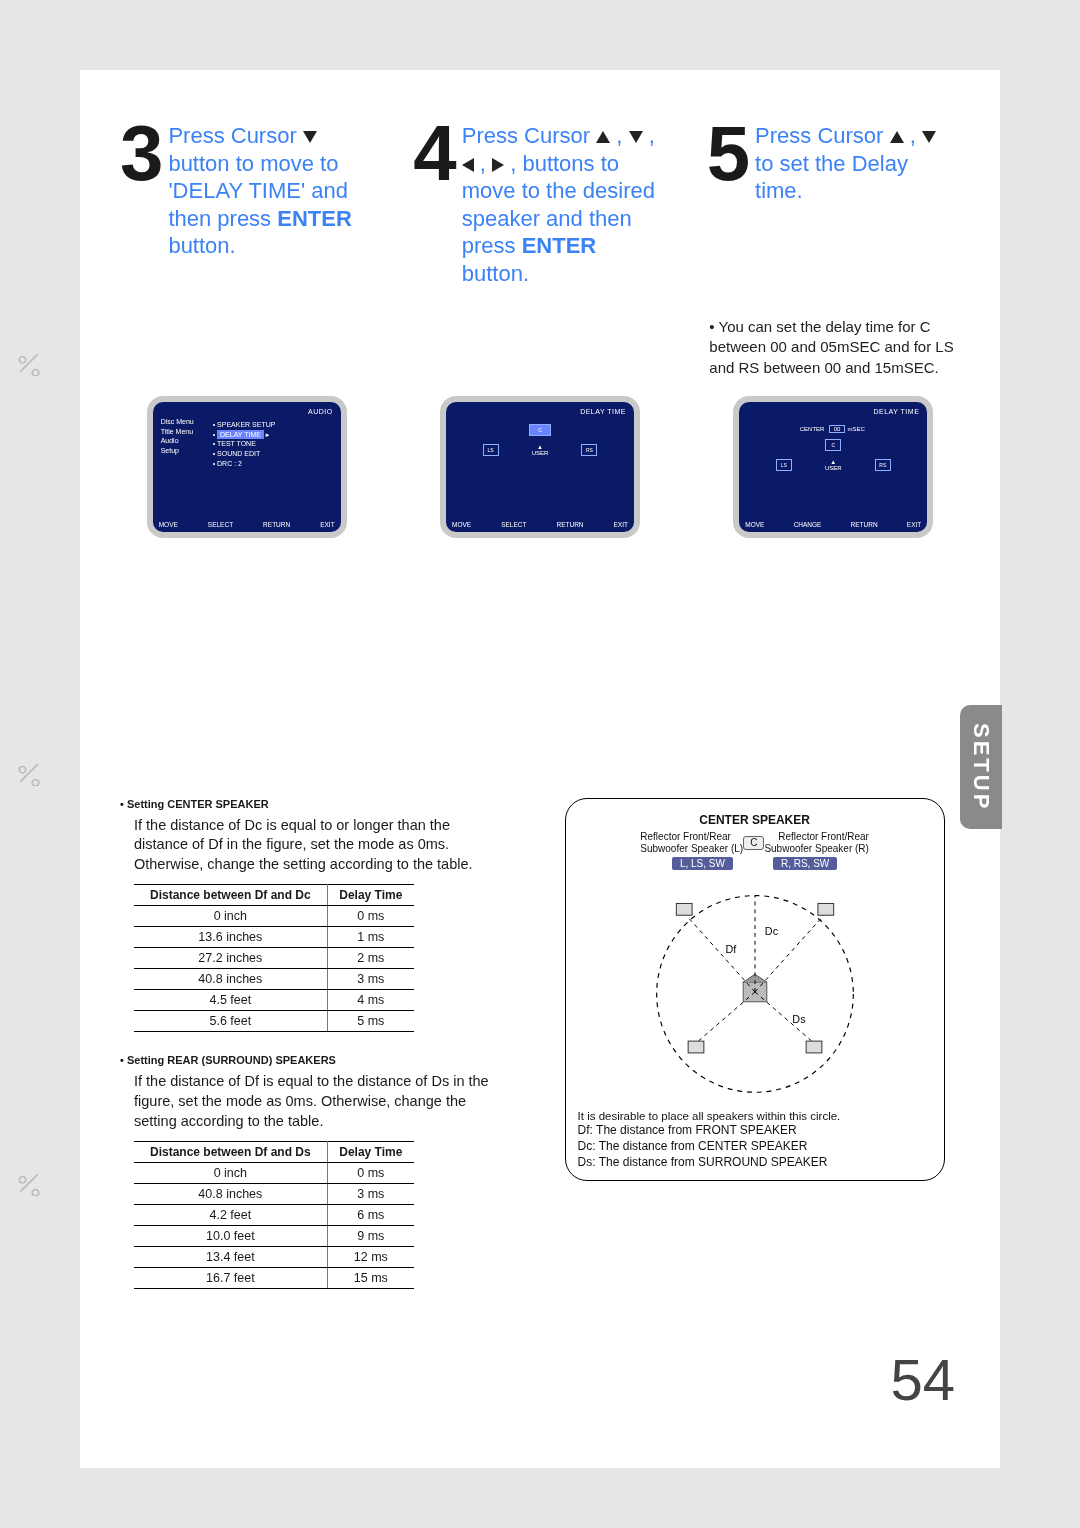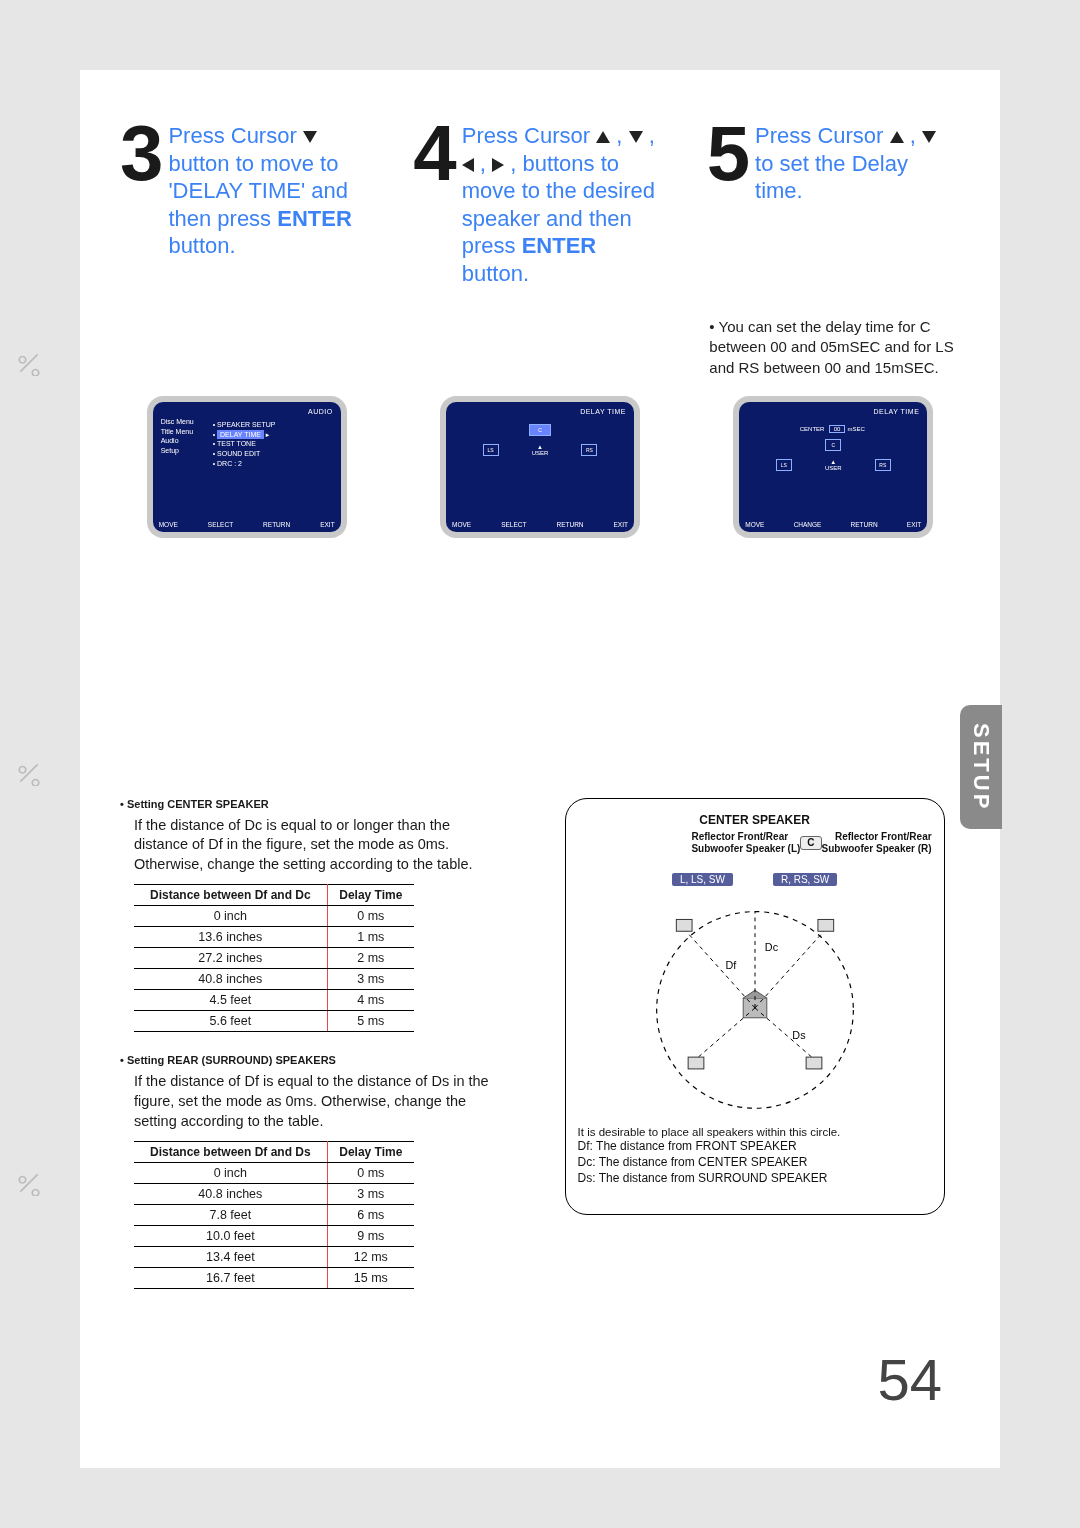--- a/index.html
+++ b/index.html
@@ -156,39 +156,39 @@
     text-align: center;
   }
   table.delay th { font-weight:700; font-size:12px; }
   table.delay th:first-child, table.delay td:first-child { border-right: 1px solid #ef4444; }
 
   
   .diagram-box {
     border: 1px solid #000;
     border-radius: 22px;
     width: 380px;
-    padding: 14px 12px 28px;
+    padding: 14px 12px 10px;
     box-sizing: border-box;
     font-size: 11px;
     color: #111;
     position: relative;
   }
   .csp-title { text-align:center; font-weight:700; font-size:12px; margin-bottom:4px; }
-  .csp-toprow { display:flex; justify-content:flex-end; align-items:flex-start; font-size:10px; font-weight:700; line-height:1.2; margin-bottom:18px; }
+  .csp-toprow { display:flex; justify-content:center; align-items:flex-start; font-size:10px; font-weight:400; line-height:1.2; margin-bottom:2px; }
   .csp-c { background:#eee; border:1px solid #666; border-radius:3px; padding:0 6px; font-size:10px; align-self:center; }
   .chips { display:flex; justify-content:center; gap:40px; margin:2px 0 4px; font-size:10px; }
   .chip { background:#555d9b; color:#fff; padding:1px 8px; border-radius:2px; font-size:10px; }
   .circle-wrap { position:relative; width:100%; height:230px; }
   .circle-wrap svg { width:100%; height:100%; }
   .diagram-caption { text-align:left; font-size:11.5px; margin-top:6px; }
   .diagram-legend { font-size:12px; line-height:1.35; margin-top:0; }
 
   .page-number {
     position: absolute;
-    right: 138px;
+    right: 125px;
     bottom: 115px;
     font-size: 58px;
     color: #444;
     font-weight: 400;
   }
 
   
   .cut-mark { position:absolute; left:16px; width:26px; height:26px; border:0; }
   .cut-mark svg { width:100%; height:100%; }
   .cm1 { top:350px; } .cm2 { top:760px; } .cm3 { top:1170px; }
@@ -397,21 +397,21 @@
           <tbody>
               <tr>
                 <td>0 inch</td>
                 <td>0 ms</td>
               </tr>
               <tr>
                 <td>40.8 inches</td>
                 <td>3 ms</td>
               </tr>
               <tr>
-                <td>7.8 feet</td>
+                <td>4.2 feet</td>
                 <td>6 ms</td>
               </tr>
               <tr>
                 <td>10.0 feet</td>
                 <td>9 ms</td>
               </tr>
               <tr>
                 <td>13.4 feet</td>
                 <td>12 ms</td>
               </tr>

